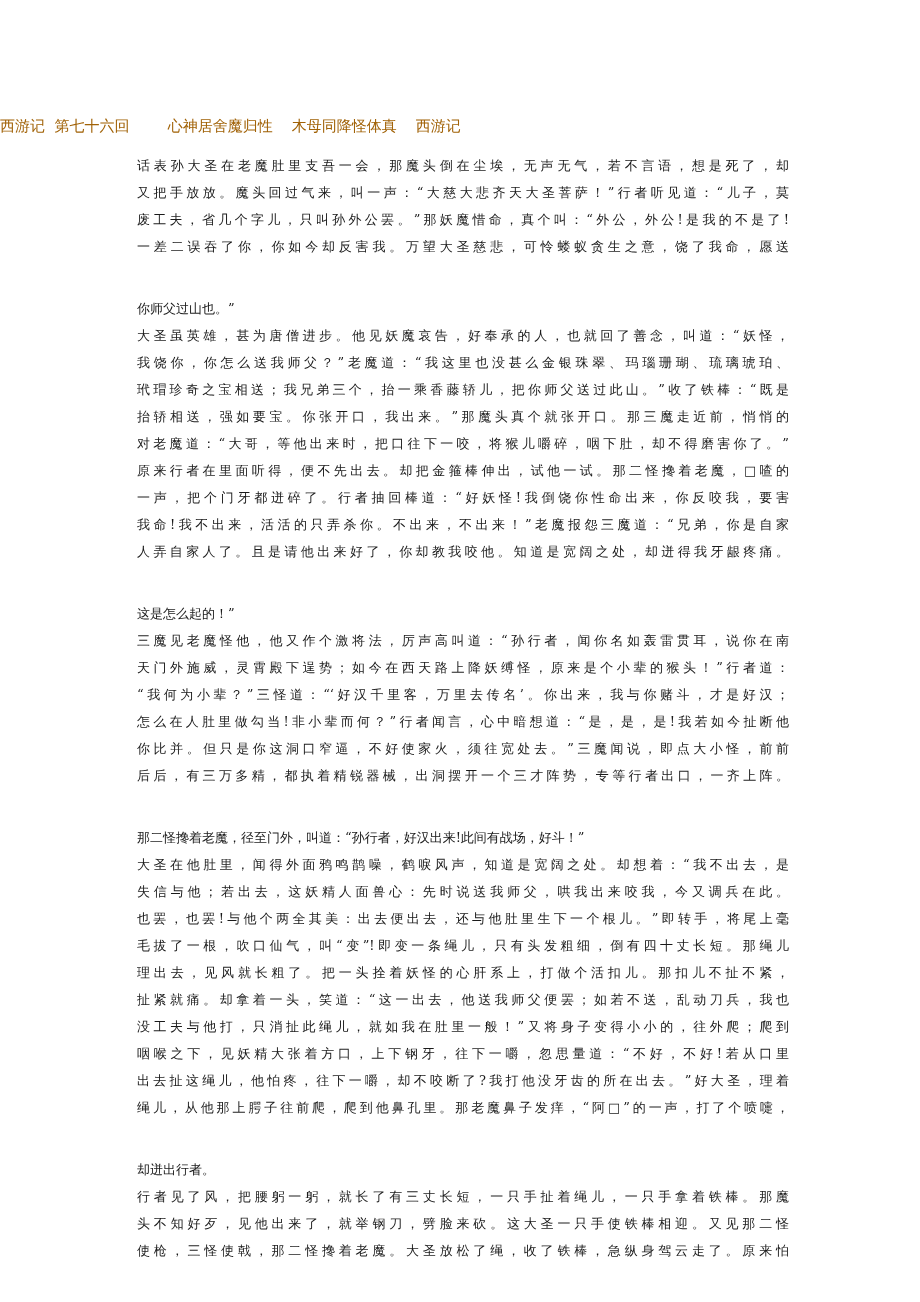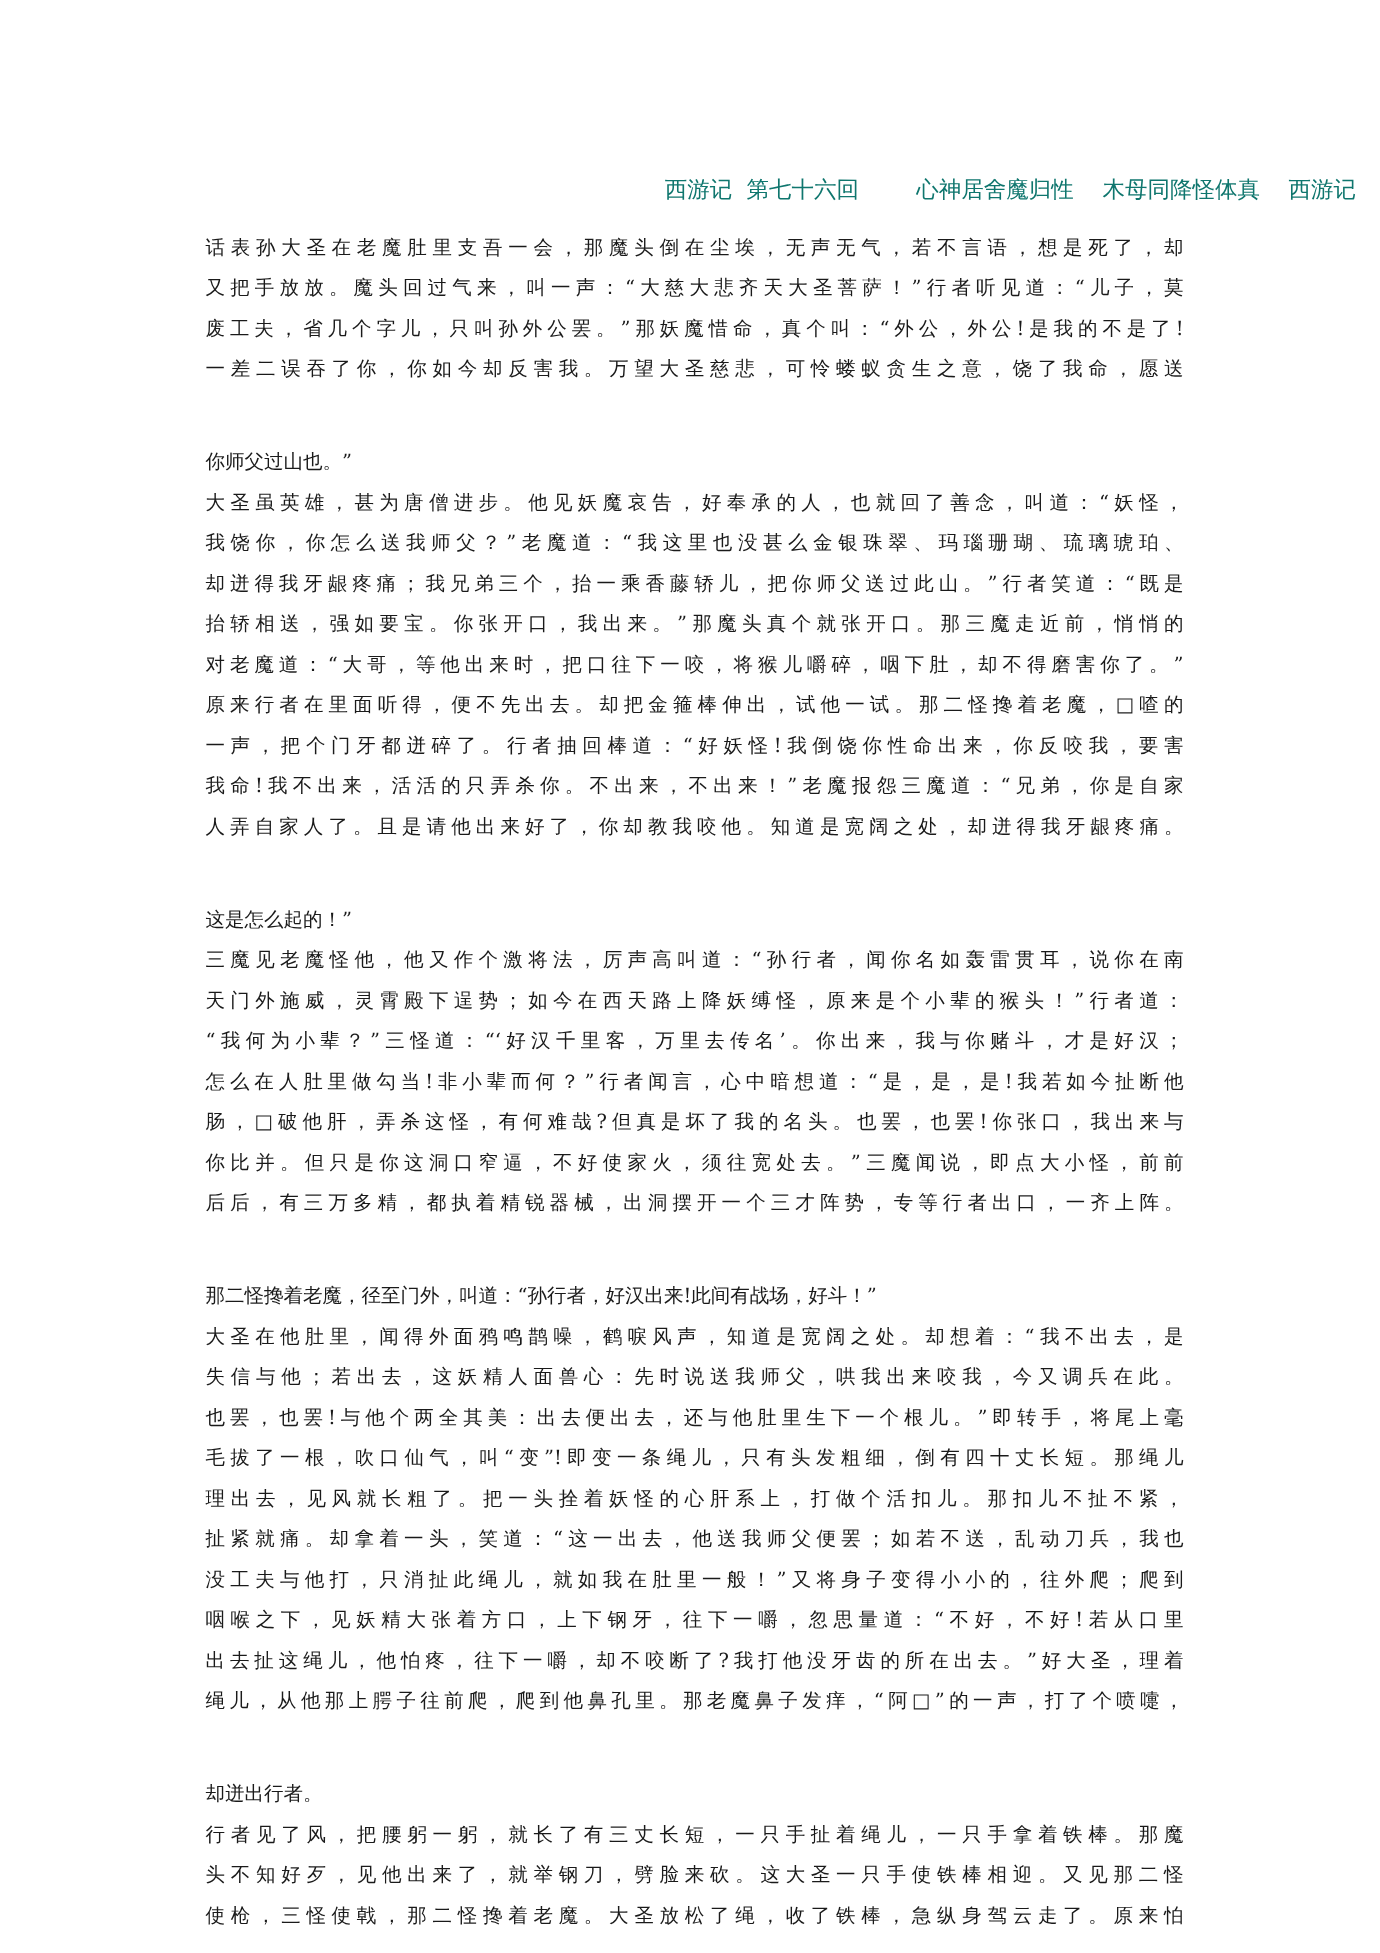--- a/index.html
+++ b/index.html
@@ -21,25 +21,25 @@
       top: 0;
       width: 920px;
       height: 1302px;
       background: #ffffff;
     }
     .title {
       position: absolute;
       top: 116px;
       left: 0;
       width: 904px;
-      text-align: right;
+      text-align: left;
       font-size: 15px;
       line-height: 20px;
       white-space: pre;
-      color: #0f766e;
+      color: #a16207;
     }
     .body {
       position: absolute;
       left: 137px;
       top: 152px;
       width: 652px;
     }
     .line {
       display: block;
       height: 27px;
@@ -67,36 +67,35 @@
       <span class="line">话表孙大圣在老魔肚里支吾一会，那魔头倒在尘埃，无声无气，若不言语，想是死了，却</span>
       <span class="line">又把手放放。魔头回过气来，叫一声：“大慈大悲齐天大圣菩萨！”行者听见道：“儿子，莫</span>
       <span class="line">废工夫，省几个字儿，只叫孙外公罢。”那妖魔惜命，真个叫：“外公，外公!是我的不是了!</span>
       <span class="line">一差二误吞了你，你如今却反害我。万望大圣慈悲，可怜蝼蚁贪生之意，饶了我命，愿送</span>
       <span class="line last">你师父过山也。”</span>
     </div>
 
     <div>
       <span class="line">大圣虽英雄，甚为唐僧进步。他见妖魔哀告，好奉承的人，也就回了善念，叫道：“妖怪，</span>
       <span class="line">我饶你，你怎么送我师父？”老魔道：“我这里也没甚么金银珠翠、玛瑙珊瑚、琉璃琥珀、</span>
-      <span class="line">却迸得我牙龈疼痛；我兄弟三个，抬一乘香藤轿儿，把你师父送过此山。”行者笑道：“既是</span>
+      <span class="line">玳瑁珍奇之宝相送；我兄弟三个，抬一乘香藤轿儿，把你师父送过此山。”收了铁棒：“既是</span>
       <span class="line">抬轿相送，强如要宝。你张开口，我出来。”那魔头真个就张开口。那三魔走近前，悄悄的</span>
       <span class="line">对老魔道：“大哥，等他出来时，把口往下一咬，将猴儿嚼碎，咽下肚，却不得磨害你了。”</span>
       <span class="line">原来行者在里面听得，便不先出去。却把金箍棒伸出，试他一试。那二怪搀着老魔，□喳的</span>
       <span class="line">一声，把个门牙都迸碎了。行者抽回棒道：“好妖怪!我倒饶你性命出来，你反咬我，要害</span>
       <span class="line">我命!我不出来，活活的只弄杀你。不出来，不出来！”老魔报怨三魔道：“兄弟，你是自家</span>
       <span class="line">人弄自家人了。且是请他出来好了，你却教我咬他。知道是宽阔之处，却迸得我牙龈疼痛。</span>
       <span class="line last">这是怎么起的！”</span>
     </div>
 
     <div>
       <span class="line">三魔见老魔怪他，他又作个激将法，厉声高叫道：“孙行者，闻你名如轰雷贯耳，说你在南</span>
       <span class="line">天门外施威，灵霄殿下逞势；如今在西天路上降妖缚怪，原来是个小辈的猴头！”行者道：</span>
       <span class="line">“我何为小辈？”三怪道：“‘好汉千里客，万里去传名’。你出来，我与你赌斗，才是好汉；</span>
       <span class="line">怎么在人肚里做勾当!非小辈而何？”行者闻言，心中暗想道：“是，是，是!我若如今扯断他</span>
-      <span class="line">肠，□破他肝，弄杀这怪，有何难哉?但真是坏了我的名头。也罢，也罢!你张口，我出来与</span>
       <span class="line">你比并。但只是你这洞口窄逼，不好使家火，须往宽处去。”三魔闻说，即点大小怪，前前</span>
       <span class="line">后后，有三万多精，都执着精锐器械，出洞摆开一个三才阵势，专等行者出口，一齐上阵。</span>
       <span class="line last">那二怪搀着老魔，径至门外，叫道：“孙行者，好汉出来!此间有战场，好斗！”</span>
     </div>
 
     <div>
       <span class="line">大圣在他肚里，闻得外面鸦鸣鹊噪，鹤唳风声，知道是宽阔之处。却想着：“我不出去，是</span>
       <span class="line">失信与他；若出去，这妖精人面兽心：先时说送我师父，哄我出来咬我，今又调兵在此。</span>
       <span class="line">也罢，也罢!与他个两全其美：出去便出去，还与他肚里生下一个根儿。”即转手，将尾上毫</span>
       <span class="line">毛拔了一根，吹口仙气，叫“变”!即变一条绳儿，只有头发粗细，倒有四十丈长短。那绳儿</span>

